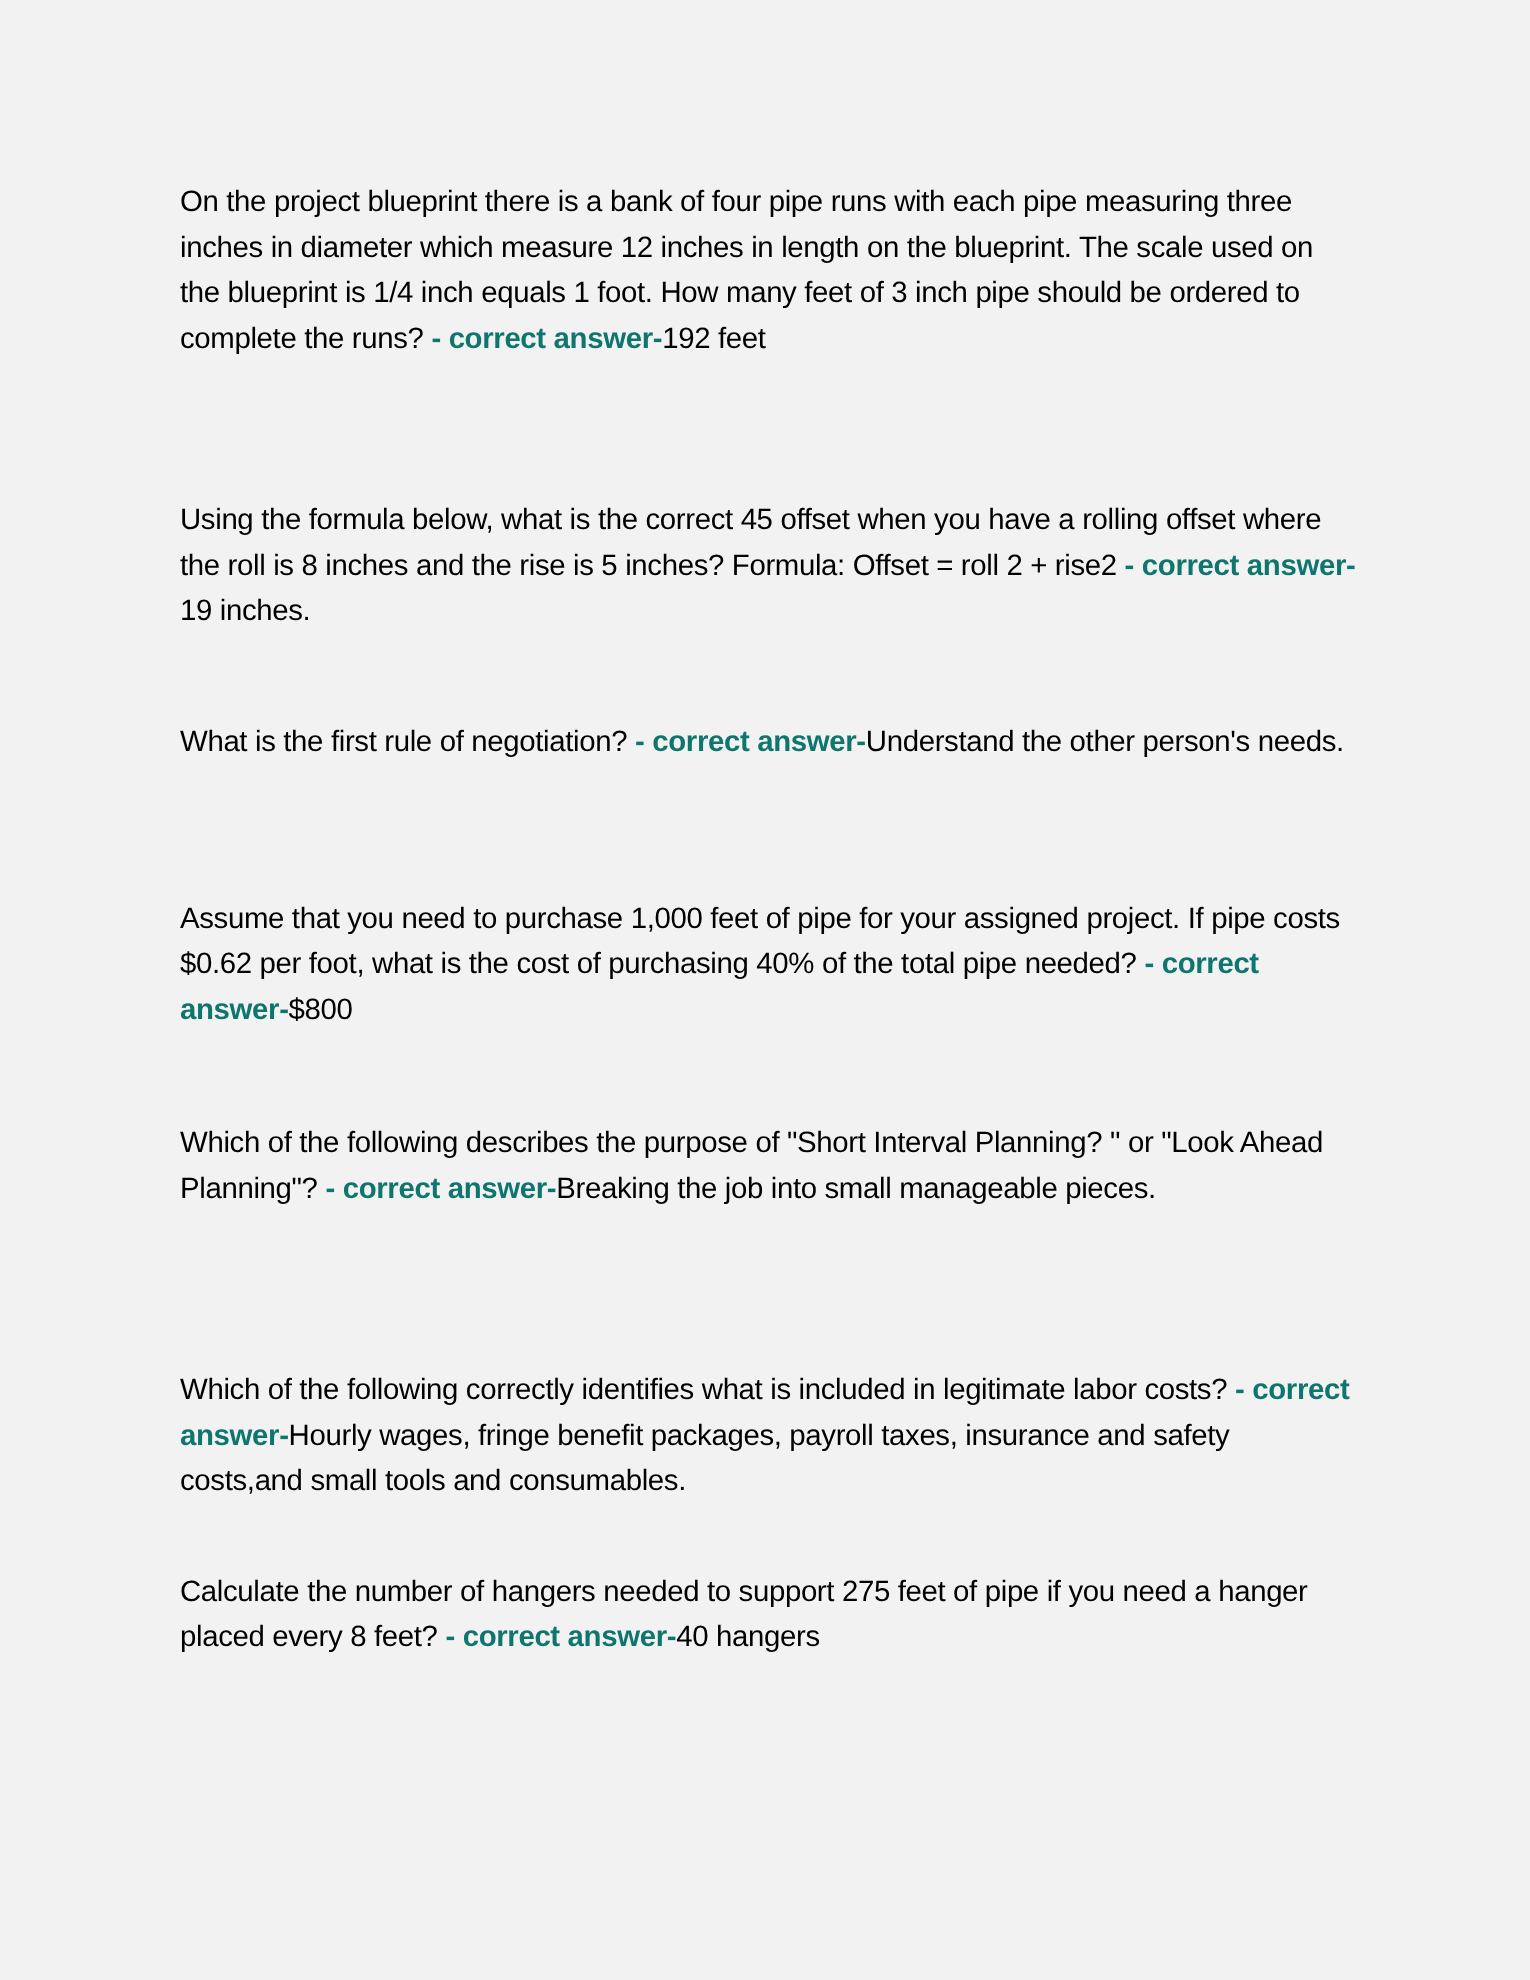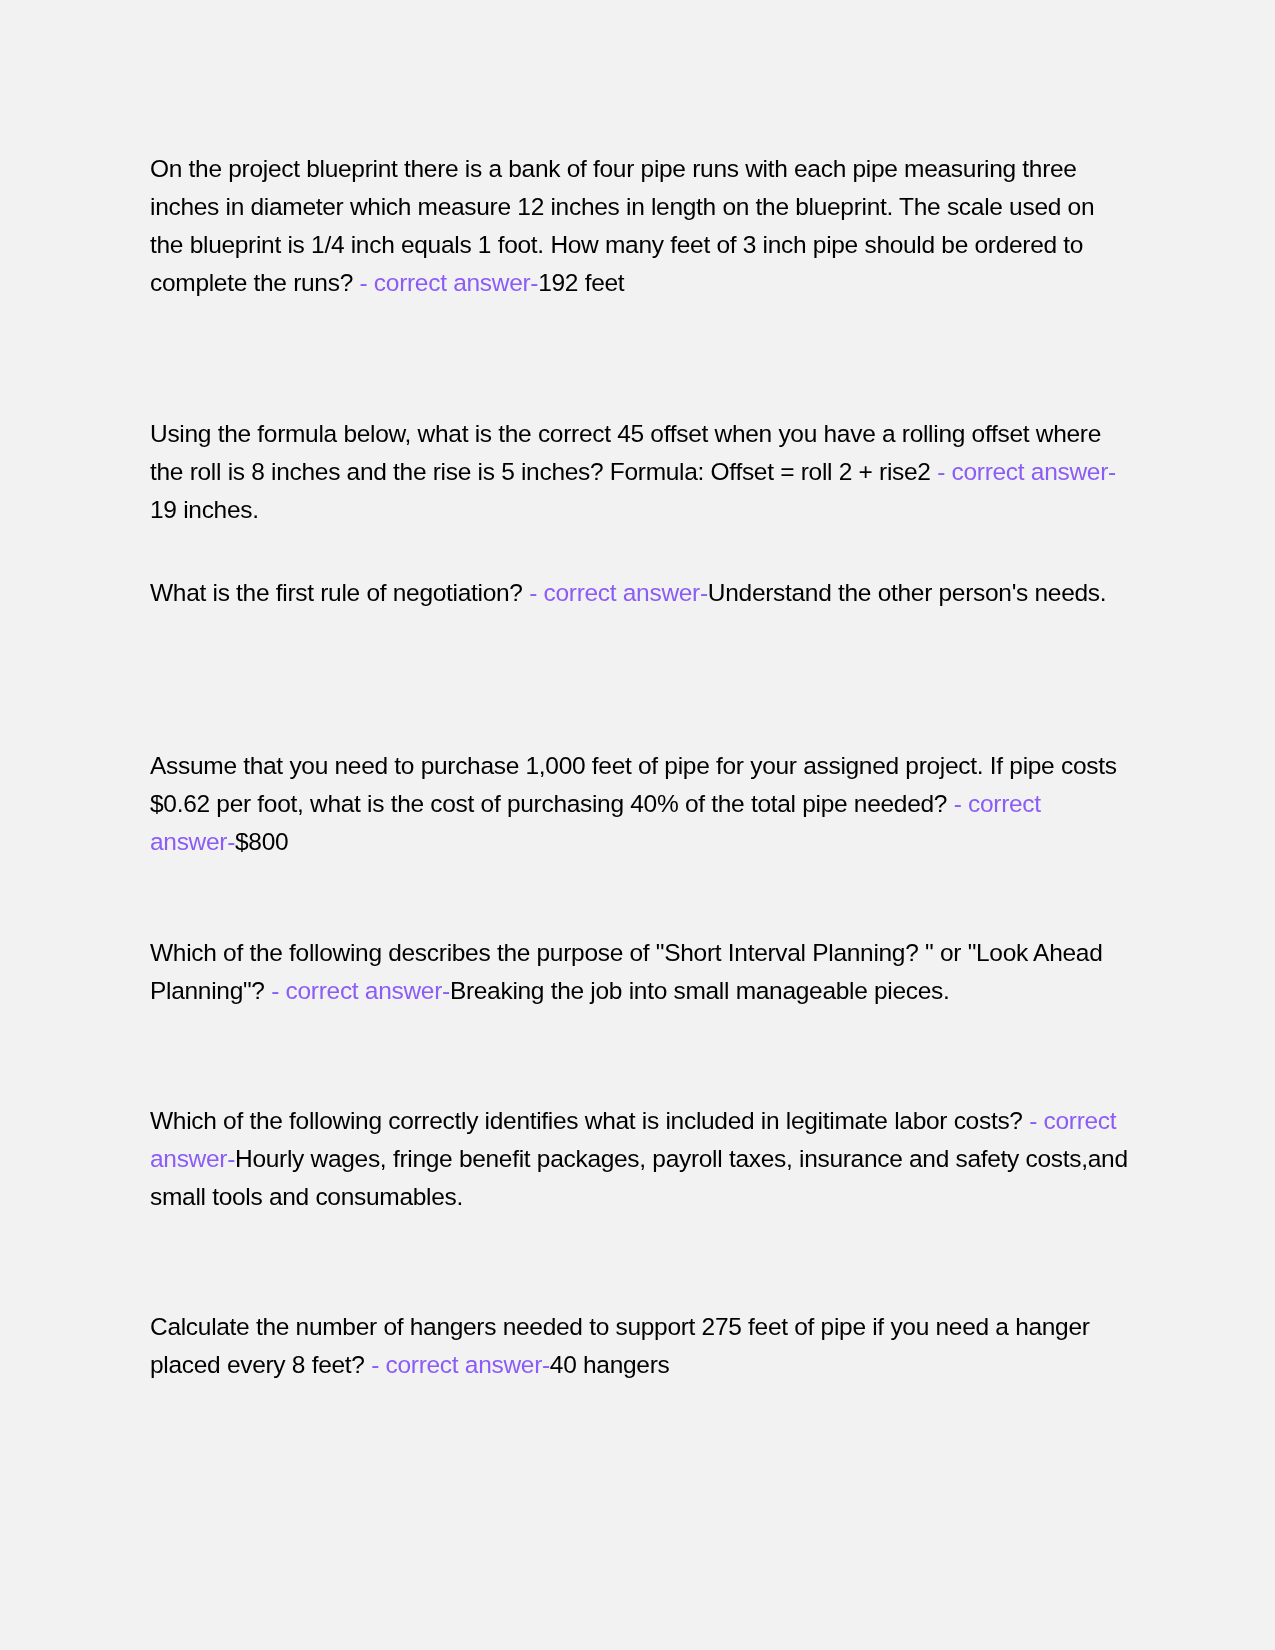--- a/index.html
+++ b/index.html
@@ -6,30 +6,30 @@
   body {
     width: 1275px; height: 1650px; background: #f2f2f2; position: relative; overflow: hidden;
     font-family: "Liberation Sans Narrow", "Liberation Sans", sans-serif;
   }
   .qa {
     position: absolute; left: 150px; width: 980px;
     font-family: "Liberation Sans", sans-serif;
     font-size: 24.5px; line-height: 38px; color: #000;
     letter-spacing: -0.3px;
   }
-  .lbl { color: #8b5cf6; font-weight: normal; }
+  .lbl { color: #0f766e; font-weight: bold; }
 </style>
 </head>
 <body>
 
 <div class="qa" style="top:150px"><span>On the project blueprint there is a bank of four pipe runs with each pipe measuring three inches in diameter which measure 12 inches in length on the blueprint. The scale used on the blueprint is 1/4 inch equals 1 foot. How many feet of 3 inch pipe should be ordered to complete the runs?</span><span class="lbl"> - correct answer-</span><span>192 feet</span></div>
 
 <div class="qa" style="top:415px"><span>Using the formula below, what is the correct 45 offset when you have a rolling offset where the roll is 8 inches and the rise is 5 inches? Formula: Offset = roll 2 + rise2</span><span class="lbl"> - correct answer-</span><span>19 inches.</span></div>
 
-<div class="qa" style="top:574px"><span>What is the first rule of negotiation?</span><span class="lbl"> - correct answer-</span><span>Understand the other person's needs.</span></div>
+<div class="qa" style="top:600px"><span>What is the first rule of negotiation?</span><span class="lbl"> - correct answer-</span><span>Understand the other person's needs.</span></div>
 
 <div class="qa" style="top:747px"><span>Assume that you need to purchase 1,000 feet of pipe for your assigned project. If pipe costs $0.62 per foot, what is the cost of purchasing 40% of the total pipe needed?</span><span class="lbl"> - correct answer-</span><span>$800</span></div>
 
 <div class="qa" style="top:934px"><span>Which of the following describes the purpose of "Short Interval Planning? " or "Look Ahead Planning"?</span><span class="lbl"> - correct answer-</span><span>Breaking the job into small manageable pieces.</span></div>
 
-<div class="qa" style="top:1102px"><span>Which of the following correctly identifies what is included in legitimate labor costs?</span><span class="lbl"> - correct answer-</span><span>Hourly wages, fringe benefit packages, payroll taxes, insurance and safety costs,and small tools and consumables.</span></div>
+<div class="qa" style="top:1140px"><span>Which of the following correctly identifies what is included in legitimate labor costs?</span><span class="lbl"> - correct answer-</span><span>Hourly wages, fringe benefit packages, payroll taxes, insurance and safety costs,and small tools and consumables.</span></div>
 
 <div class="qa" style="top:1308px"><span>Calculate the number of hangers needed to support 275 feet of pipe if you need a hanger placed every 8 feet?</span><span class="lbl"> - correct answer-</span><span>40 hangers</span></div>
 
 </body></html>

